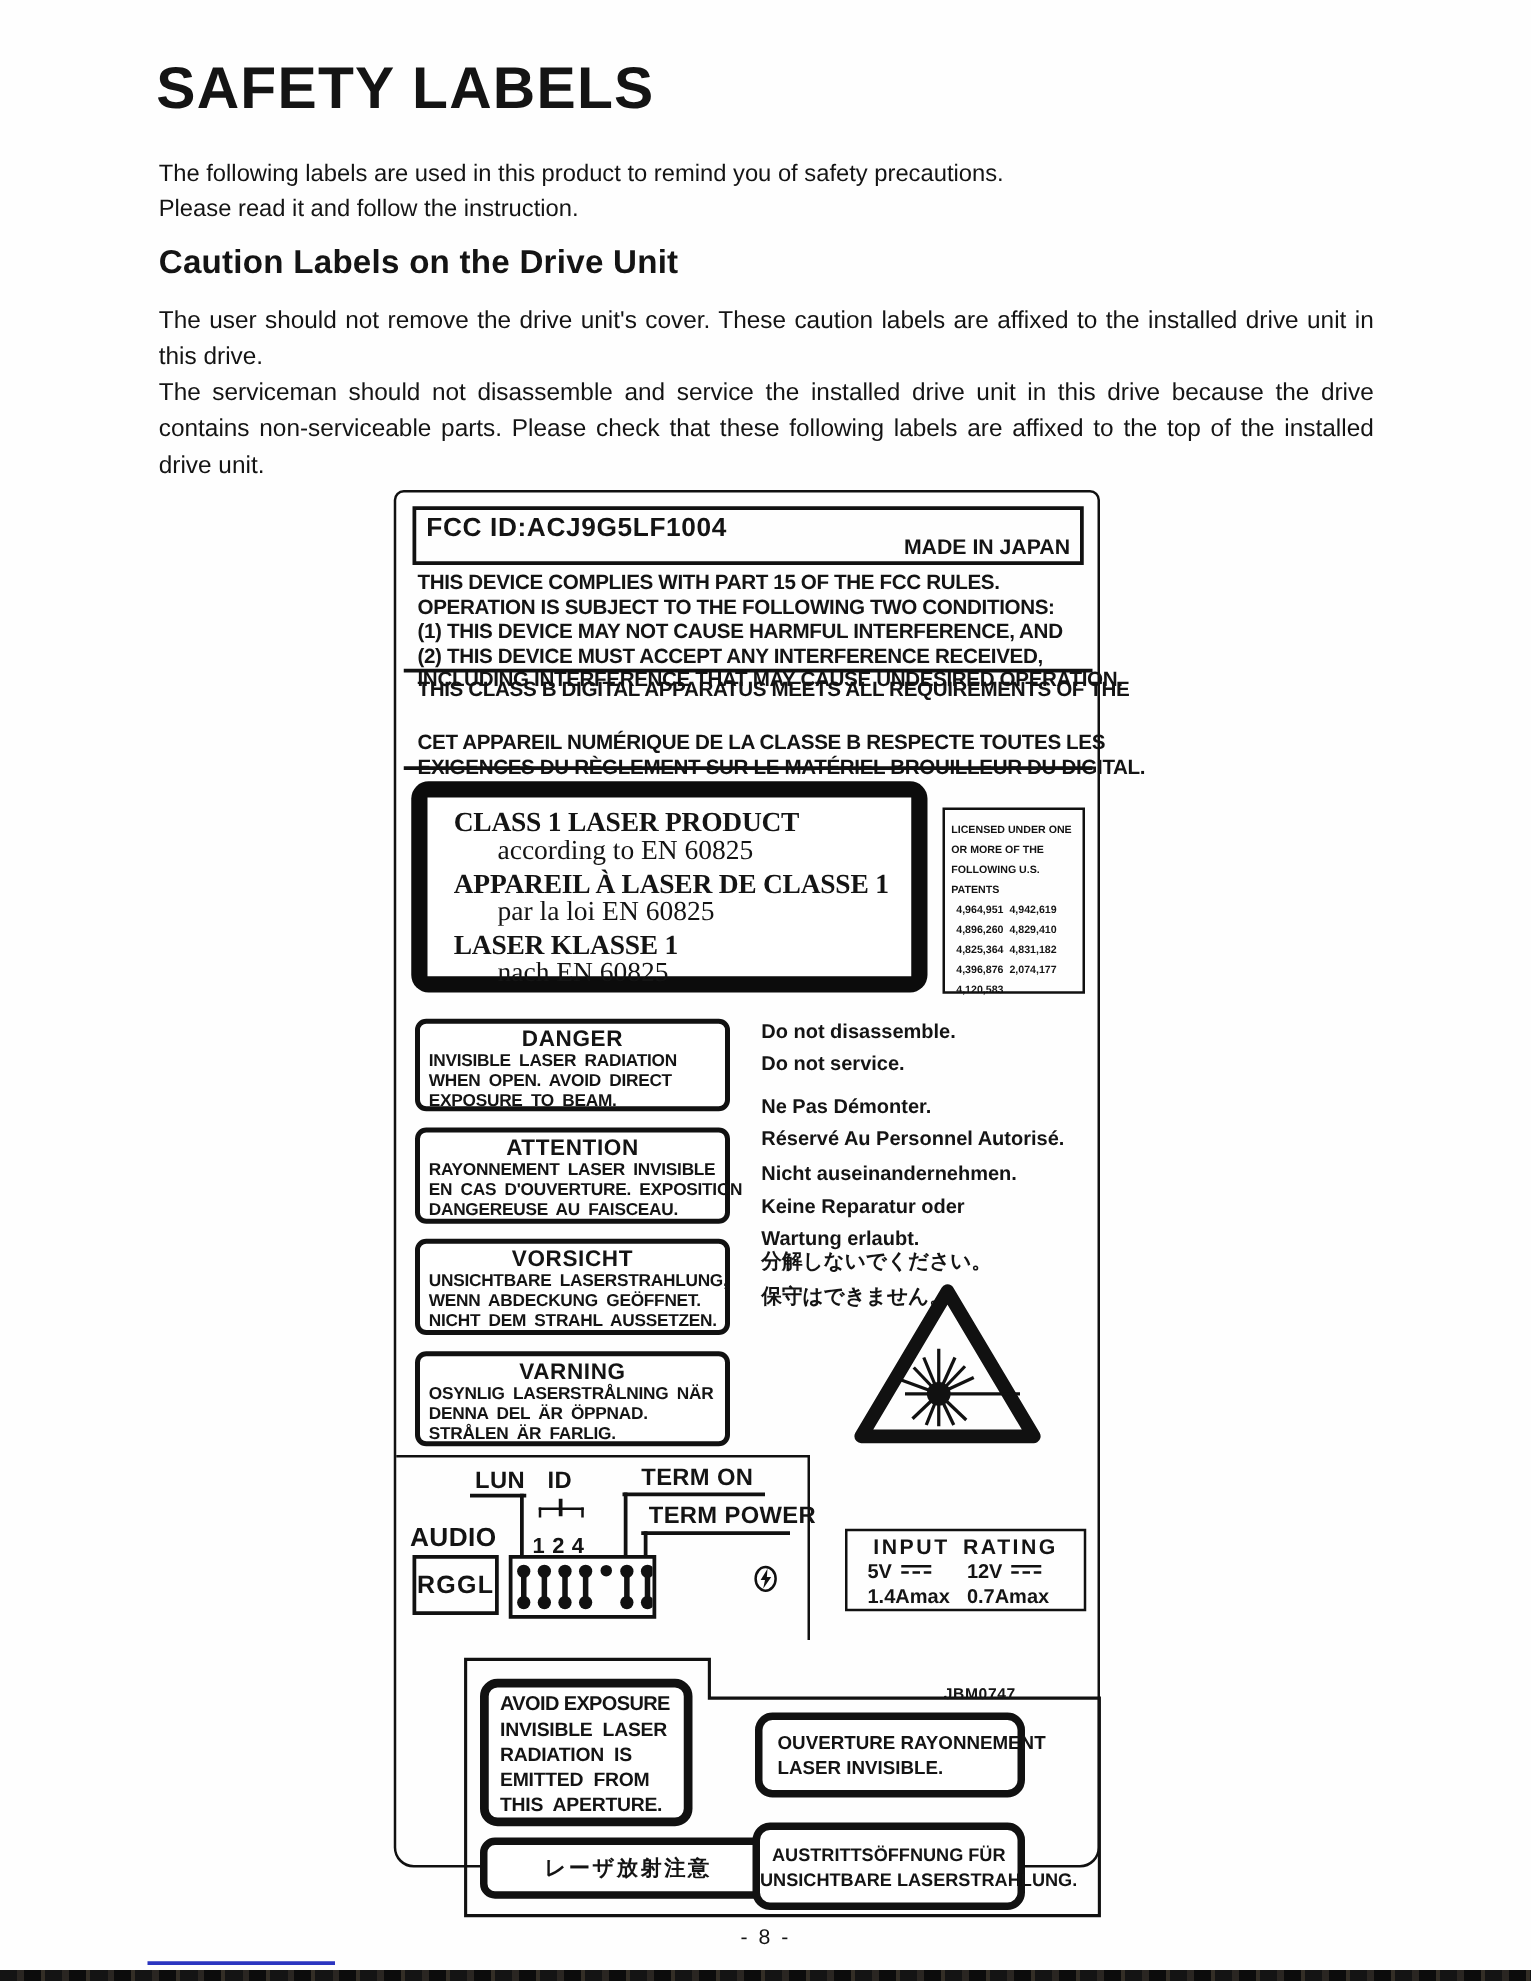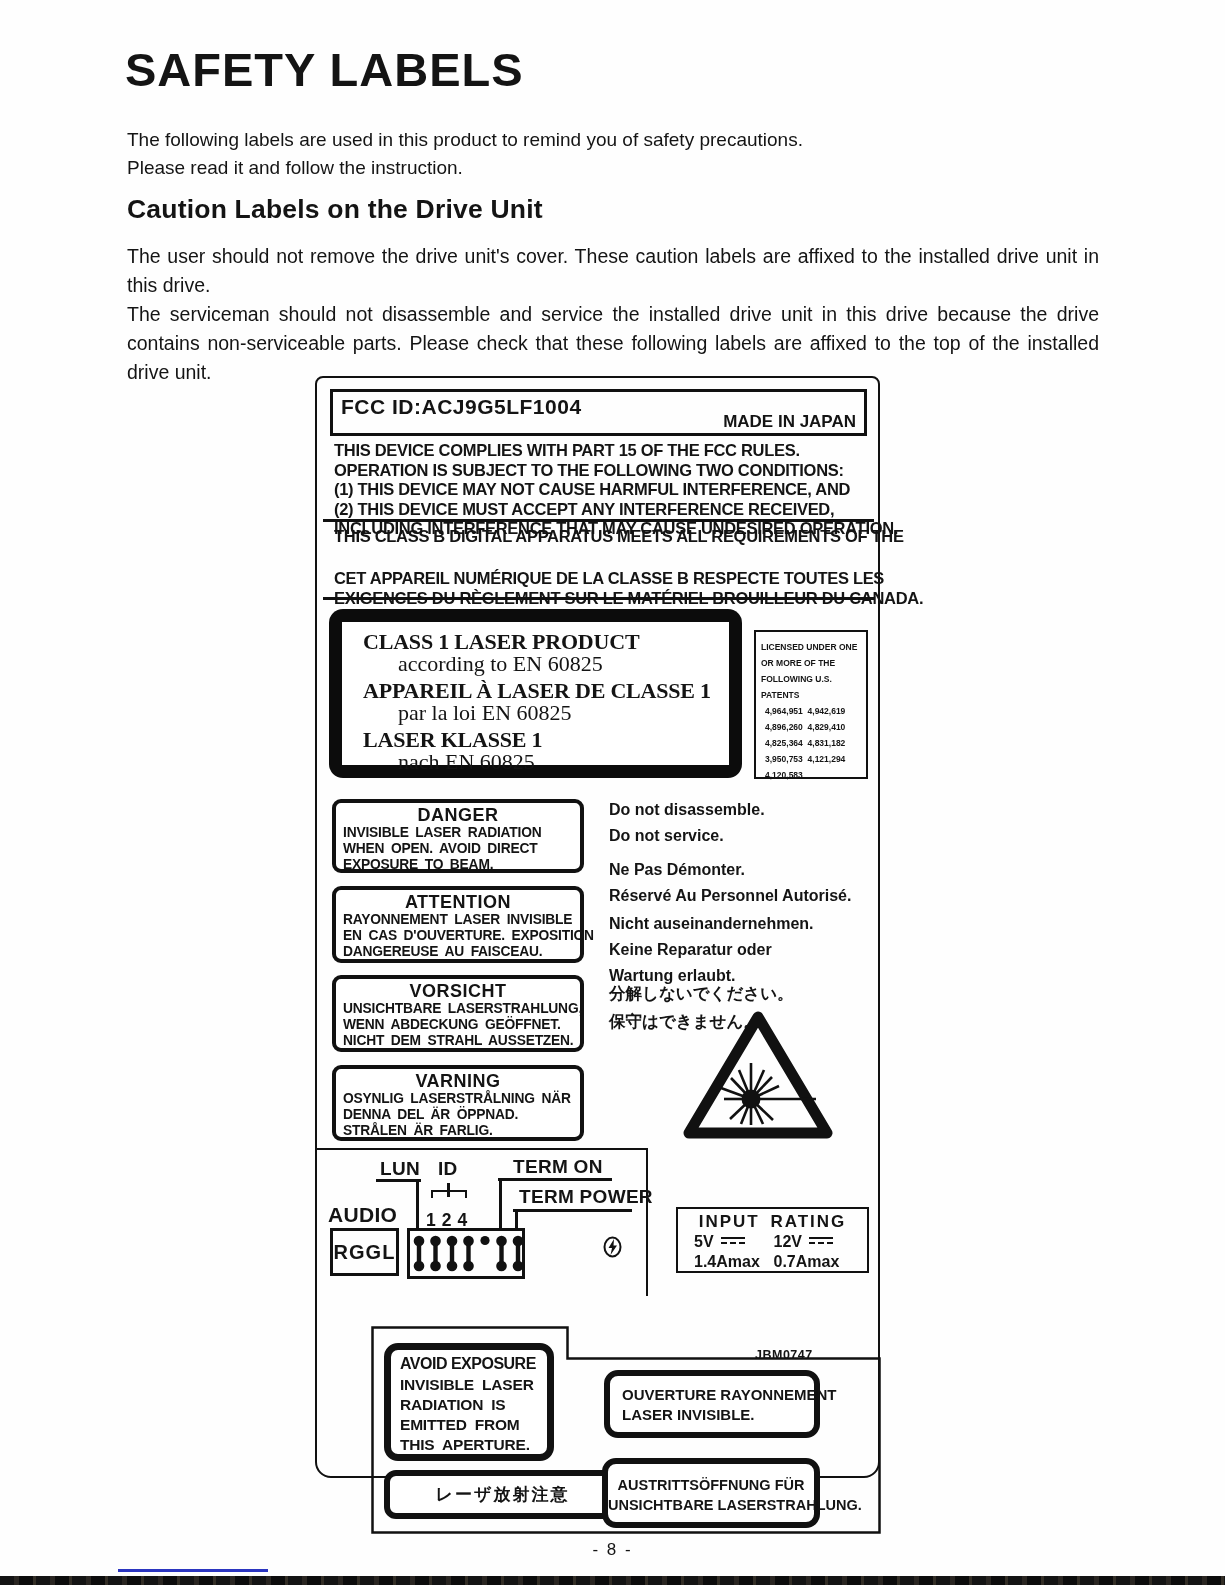--- a/index.html
+++ b/index.html
@@ -11,21 +11,21 @@
   }
   .abs { position:absolute; }
 
   
   .doc-title { left:125px; top:42px; font-size:47px; font-weight:800; letter-spacing:1px; }
   .intro { left:127px; top:126px; font-size:19px; line-height:28px; }
   .h2 { left:127px; top:194px; font-size:26.5px; font-weight:800; letter-spacing:0.2px; }
   .bodytext { left:127px; top:242px; width:972px; font-size:19.5px; line-height:29px; text-align:justify; }
 
   
-  .main-label { left:315px; top:376px; width:565px; height:1102px;
+  .main-label { left:315px; top:392px; width:565px; height:1102px;
     border:2.5px solid #111; border-radius:8px 8px 16px 16px; }
   .fcc-box { left:13px; top:11px; width:537px; height:47px; border:3px solid #111; }
   .fcc-id { left:8px; top:3px; font-size:21px; font-weight:600; letter-spacing:0.5px; }
   .made-in { right:8px; bottom:1px; font-size:17px; font-weight:700; }
   .caps { font-size:16.5px; font-weight:600; line-height:19.5px; letter-spacing:-0.3px; white-space:nowrap; }
   .part15 { left:17px; top:63px; }
   .sep { left:6px; width:551px; border-top:3.5px solid #111; }
   .canada-en { left:17px; top:149px; }
   .canada-fr { left:17px; top:191px; }
 
@@ -142,21 +142,21 @@
       <div>INCLUDING INTERFERENCE THAT MAY CAUSE UNDESIRED OPERATION.</div>
     </div>
 
     <div class="abs sep" style="top:141px;"></div>
 
     <div class="abs caps canada-en">
       <div>THIS CLASS B DIGITAL APPARATUS MEETS ALL REQUIREMENTS OF THE</div>
     </div>
     <div class="abs caps canada-fr">
       <div>CET APPAREIL NUMÉRIQUE DE LA CLASSE B RESPECTE TOUTES LES</div>
-      <div>EXIGENCES DU RÈGLEMENT SUR LE MATÉRIEL BROUILLEUR DU CANADA.</div>
+      <div>EXIGENCES DU RÈGLEMENT SUR LE MATÉRIEL BROUILLEUR DU DIGITAL.</div>
     </div>
 
     <div class="abs sep" style="top:219px;"></div>
 
     <div class="abs class1-box">
       <div class="class1-inner">
         <div class="c1-title">CLASS 1 LASER PRODUCT</div>
         <div class="c1-sub">according to EN 60825</div>
         <div class="c1-title">APPAREIL À LASER DE CLASSE 1</div>
         <div class="c1-sub">par la loi EN 60825</div>
@@ -165,21 +165,21 @@
       </div>
     </div>
 
     <div class="abs patents-box">
       <div>LICENSED UNDER ONE</div>
       <div>OR MORE OF THE</div>
       <div>FOLLOWING U.S. PATENTS</div>
       <div class="patent-num">4,964,951  4,942,619</div>
       <div class="patent-num">4,896,260  4,829,410</div>
       <div class="patent-num">4,825,364  4,831,182</div>
-      <div class="patent-num">3,950,753  4,121,294</div>
+      <div class="patent-num">4,396,876  2,074,177</div>
       <div class="patent-num">4,120,583</div>
     </div>
 
     <div class="abs warnbox wb-danger">
       <div class="warn-title">DANGER</div>
       <div class="warn-line">INVISIBLE LASER RADIATION</div>
       <div class="warn-line">WHEN OPEN.  AVOID DIRECT</div>
       <div class="warn-line">EXPOSURE  TO  BEAM.</div>
     </div>
     <div class="abs warnbox wb-attention">

